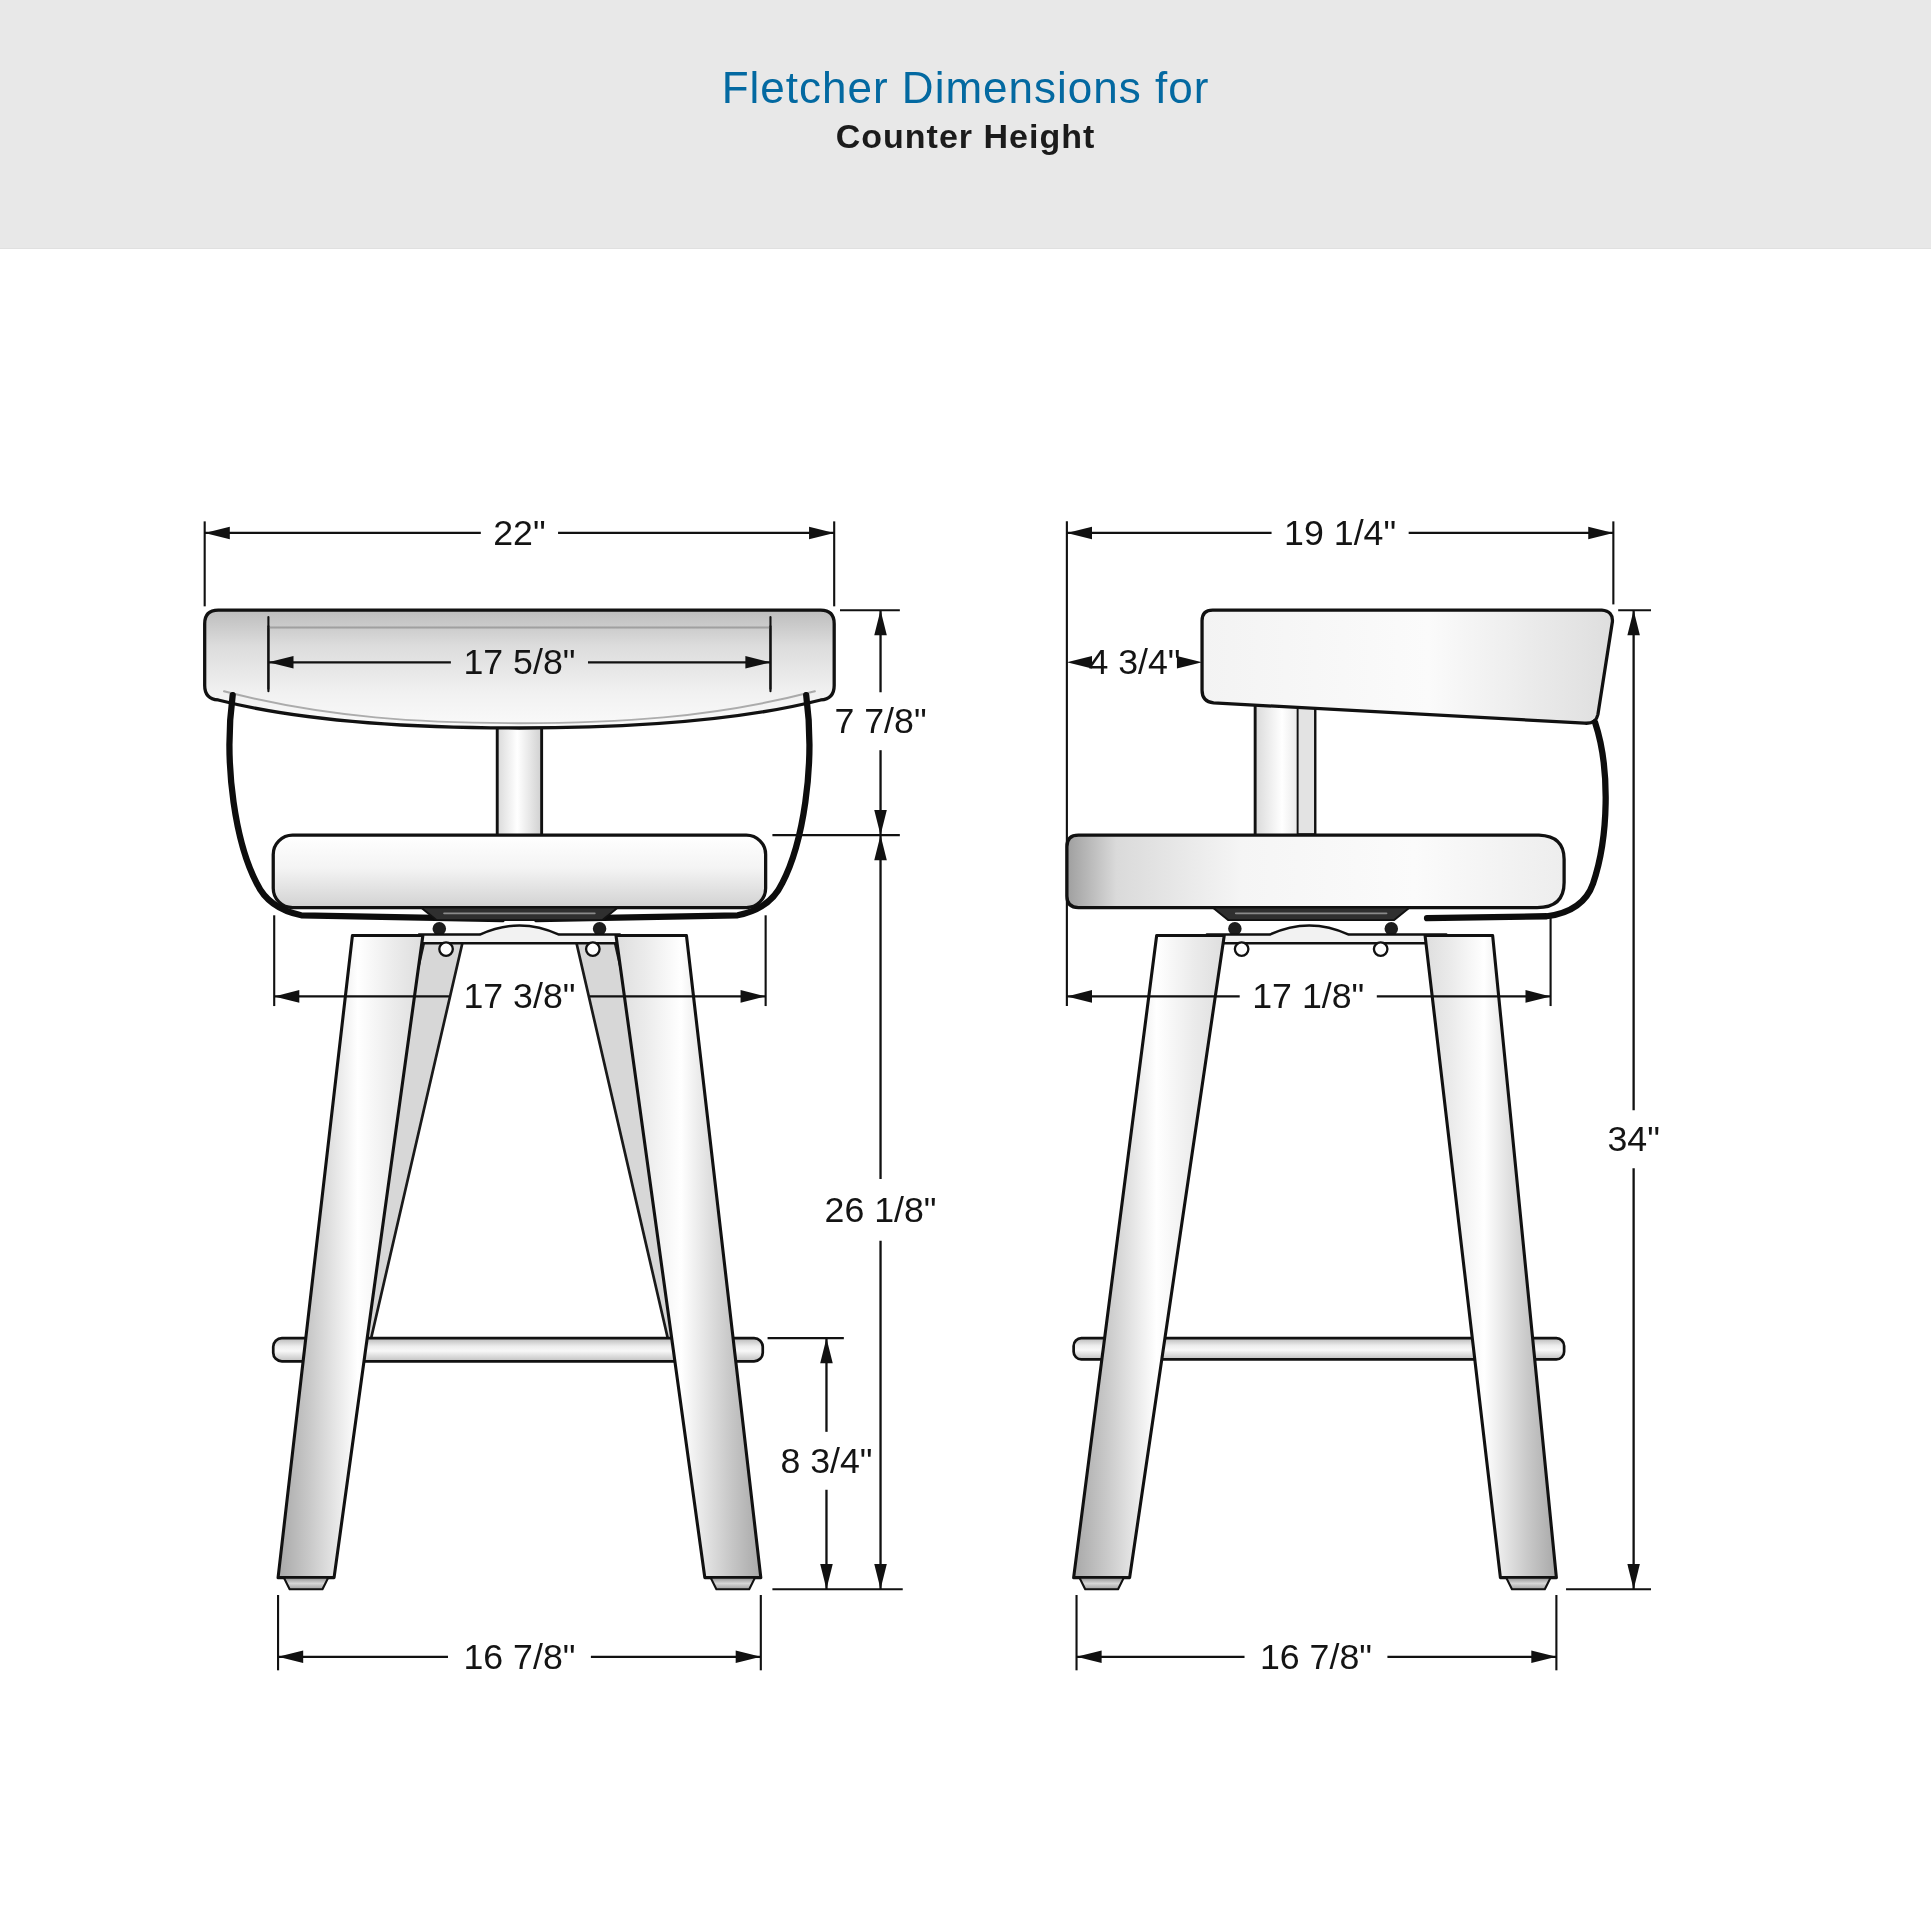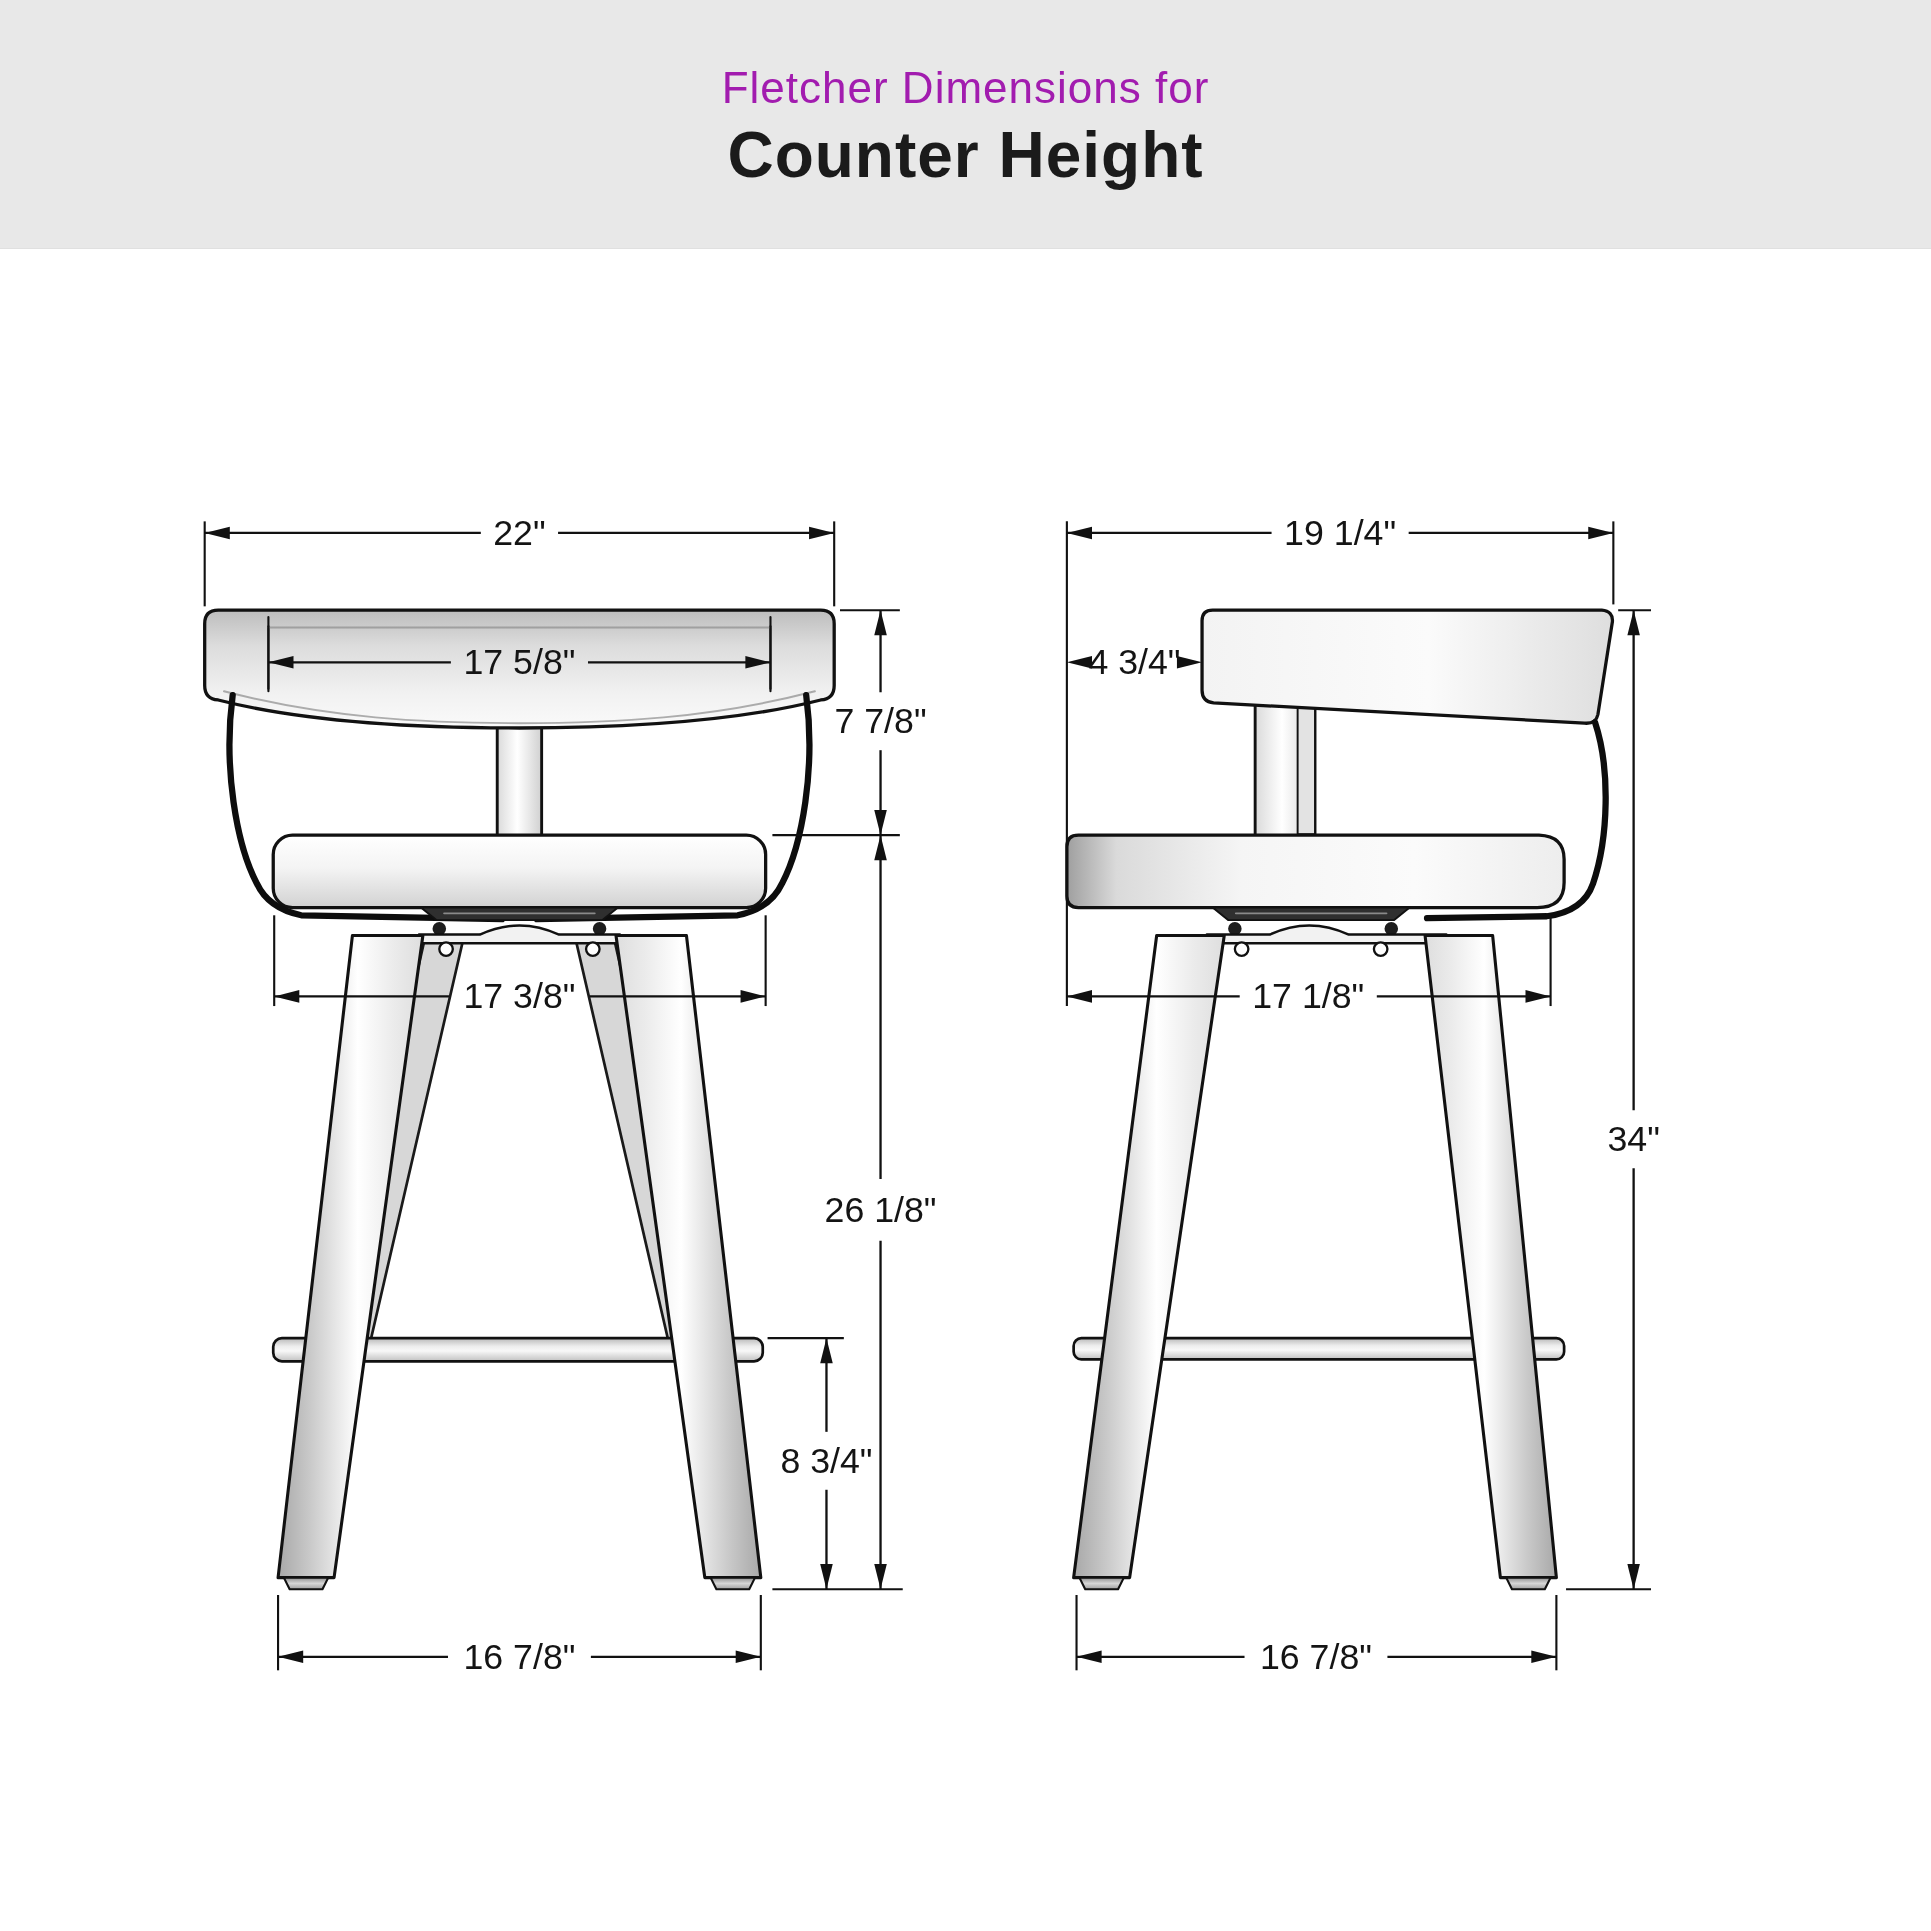--- a/index.html
+++ b/index.html
@@ -11,24 +11,24 @@
     overflow:hidden;
   }
   .header{
     position:absolute;top:0;left:0;width:1931px;height:249px;
     background:#e8e8e8;
     display:flex;flex-direction:column;align-items:center;justify-content:flex-start;
     padding-top:62px;box-sizing:border-box;
     border-bottom:1.9px solid #e0e0e0;
   }
   .title1{
-    font-size:44px;font-weight:400;color:#a21caf;letter-spacing:1px;line-height:1.2;
+    font-size:44px;font-weight:400;color:#0369a1;letter-spacing:1px;line-height:1.2;
   }
   .title2{
-    font-size:64px;font-weight:700;color:#1b1b1b;letter-spacing:1px;line-height:1.25;
+    font-size:34px;font-weight:700;color:#1b1b1b;letter-spacing:1px;line-height:1.25;
   }
   svg.diagram{position:absolute;top:0;left:0;}
   text.dim{
     font-family:"Liberation Sans", sans-serif;
     font-size:37px;fill:#141414;
   }
 </style>
 </head>
 <body>
 

